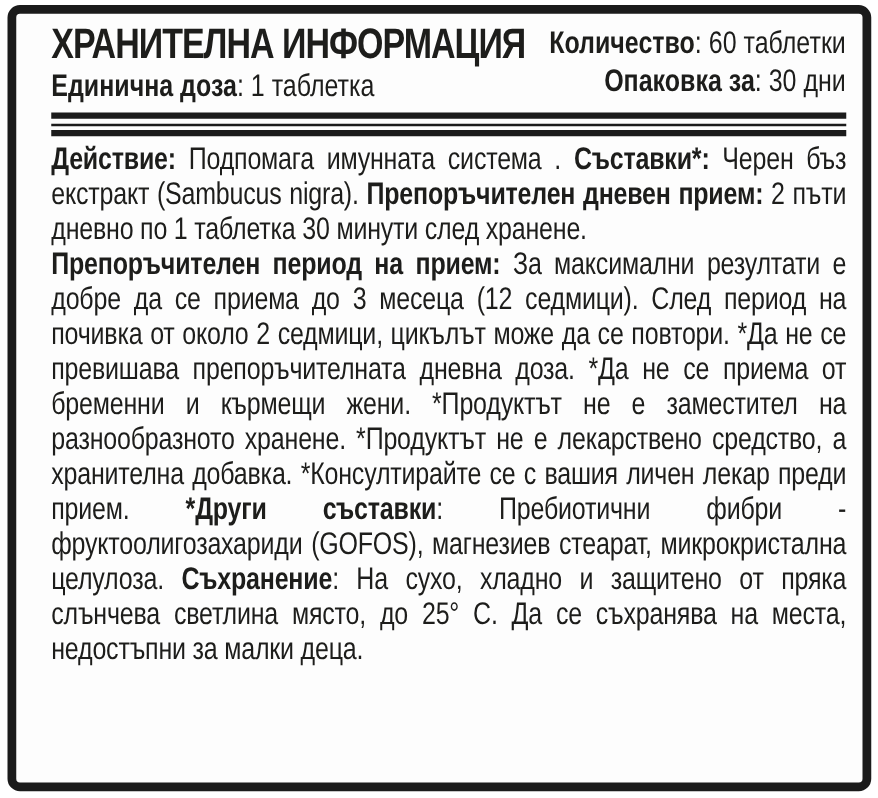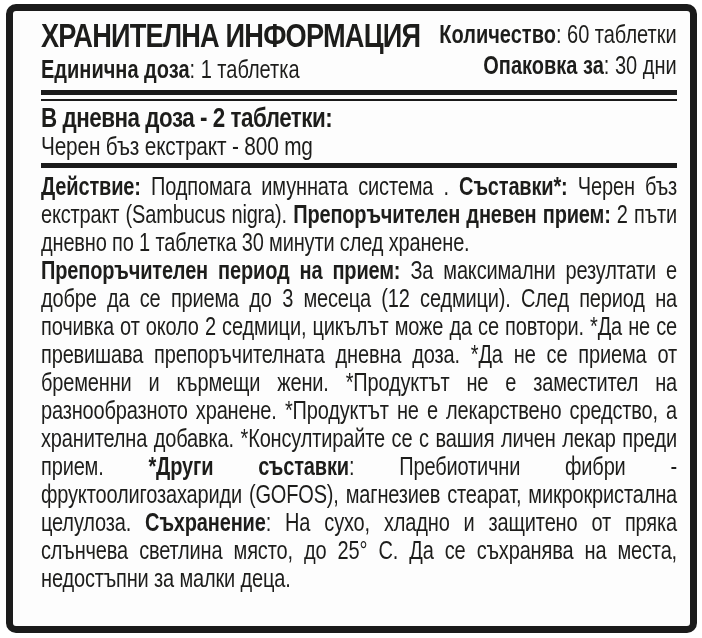--- a/index.html
+++ b/index.html
@@ -94,24 +94,20 @@
         <b>Опаковка за</b><span>: 30 дни</span>
       </div>
     </div>
   </div>
 
   <div class="divider"></div>
 
 
   <div class="divider thin"></div>
 
-  <div class="section">
-    <div class="sec-head cx">В дневна доза - 2 таблетки:</div>
-    <div class="sec-line cx">Черен бъз екстракт - 800 mg</div>
-  </div>
 
   <div class="divider"></div>
 
   <div class="body-text">
     <p class="cx"><b>Действие: </b><span>Подпомага имунната система . </span><b>Съставки*: </b><span>Черен бъз екстракт (Sambucus nigra). </span><b>Препоръчителен дневен прием: </b><span>2 пъти дневно по 1 таблетка 30 минути след хранене.</span></p>
     <p class="cx"><b>Препоръчителен период на прием: </b><span>За максимални резултати е добре да се приема до 3 месеца (12 седмици). След период на почивка от около 2 седмици, цикълът може да се повтори. *Да не се превишава препоръчителната дневна доза. *Да не се приема от бременни и кърмещи жени. *Продуктът не е заместител на разнообразното хранене. *Продуктът не е лекарствено средство, а хранителна добавка. *Консултирайте се с вашия личен лекар преди прием. </span><b>*Други съставки</b><span>: Пребиотични фибри - фруктоолигозахариди (GOFOS), магнезиев стеарат, микрокристална целулоза. </span><b>Съхранение</b><span>: На сухо, хладно и защитено от пряка слънчева светлина място, до 25° С. Да се съхранява на места, недостъпни за малки деца.</span></p>
   </div>
 
 </div>
 

